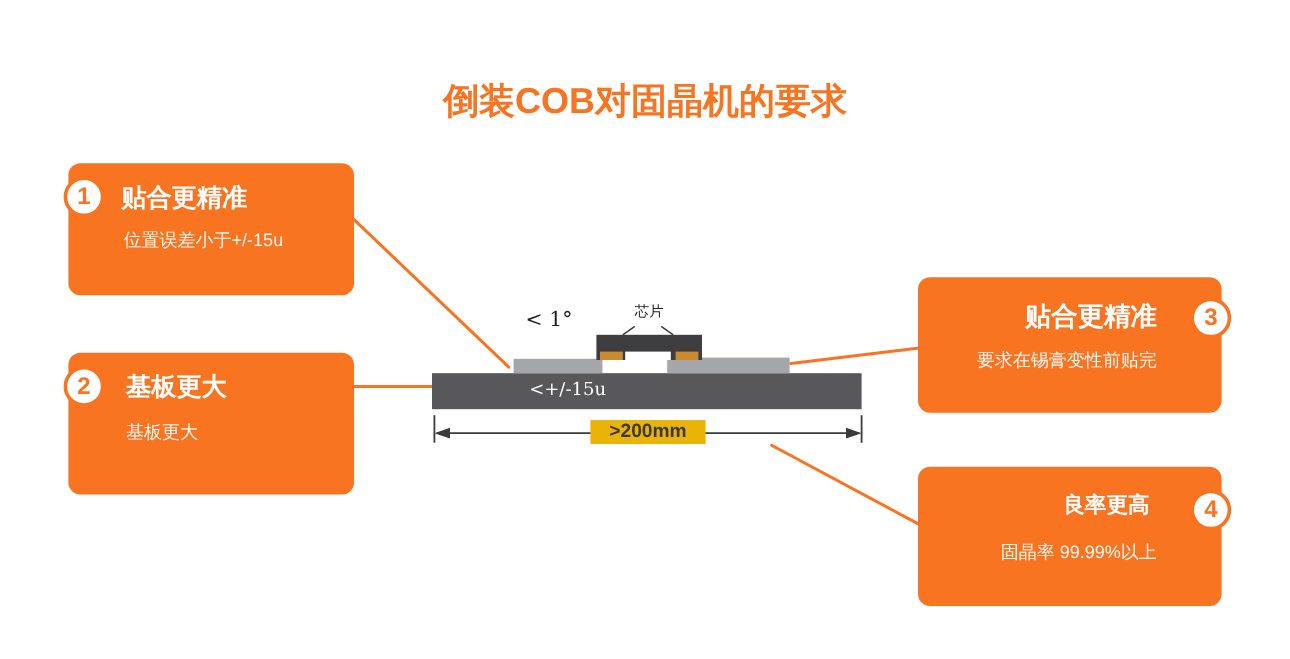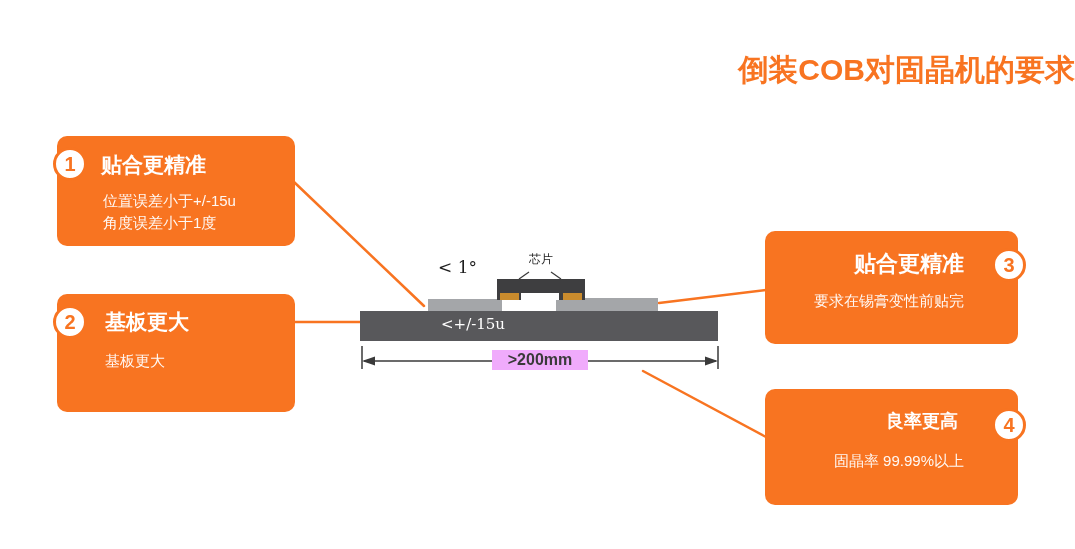--- a/index.html
+++ b/index.html
@@ -9,22 +9,22 @@
     --chip:#3E3E40;
     --pad-gold:#C98B2D;
     --ink:#3A3A3A;
   }
   *{box-sizing:border-box;}
   html,body{margin:0;padding:0;background:#fff;}
   body{font-family:"Liberation Sans","DejaVu Sans",sans-serif;}
   .stage{position:relative;width:1075px;height:549px;background:#fff;overflow:hidden;}
 
   .title{
-    position:absolute;left:0;right:0;top:50px;margin:0;
-    text-align:right;font-size:30px;font-weight:bold;color:var(--accent);
+    position:absolute;left:0;right:0;top:50px;margin:14px;
+    text-align:center;font-size:30px;font-weight:bold;color:var(--accent);
   }
 
   .overlay{position:absolute;left:0;top:0;width:1075px;height:549px;}
   .connector{stroke:var(--accent);stroke-width:2.5;fill:none;stroke-linecap:round;}
   .dim{stroke:var(--ink);stroke-width:1.5;fill:none;}
   .dim-arrow{fill:var(--ink);stroke:none;}
   .leader{stroke:var(--ink);stroke-width:1.2;fill:none;}
 
   
   .substrate{position:absolute;left:360px;top:311px;width:358px;height:30px;background:var(--substrate);}
@@ -35,21 +35,21 @@
   .chip .pad-l{left:3px;}
   .chip .pad-r{right:3px;}
   .chip .gap{position:absolute;bottom:0;left:24px;width:38px;height:7px;background:#fff;}
 
   .diagram-label{position:absolute;font-family:"DejaVu Serif","Liberation Serif",serif;color:#1d1d1d;}
   .chip-label{left:497px;top:251px;width:88px;text-align:center;font-size:12px;}
   .angle-label{left:438px;top:257px;font-size:17px;}
   .position-label{left:441px;top:315px;font-size:15px;color:#fff;}
   .width-label{
     position:absolute;left:492px;top:350px;width:96px;text-align:center;
-    background:#f0abfc;font-size:16px;font-weight:bold;color:var(--ink);padding:1px 0;
+    background:#eab308;font-size:16px;font-weight:bold;color:var(--ink);padding:1px 0;
   }
 
   
   .callout{position:absolute;background:var(--accent);border-radius:10px;color:#fff;}
   .num-circle{
     position:absolute;width:34px;height:34px;border-radius:50%;
     background:#fff;border:3px solid var(--accent);color:var(--accent);
     font-weight:bold;font-size:20px;display:flex;align-items:center;justify-content:center;
   }
   .callout-title{position:absolute;font-weight:bold;font-size:21px;white-space:nowrap;}
@@ -114,21 +114,20 @@
   <div class="diagram-label chip-label">芯片</div>
   <div class="diagram-label angle-label">&lt; 1°</div>
   <div class="diagram-label position-label">&lt;+/-15u</div>
   <div class="width-label">&gt;200mm</div>
 
   <div class="callout callout-1">
     <div class="num-circle">1</div>
     <div class="callout-title">贴合更精准</div>
     <div class="callout-lines">
       <div>位置误差小于+/-15u</div>
-      <div>角度误差小于1度</div>
     </div>
   </div>
 
   <div class="callout callout-2">
     <div class="num-circle">2</div>
     <div class="callout-title">基板更大</div>
     <div class="callout-lines">
       <div>基板更大</div>
     </div>
   </div>

